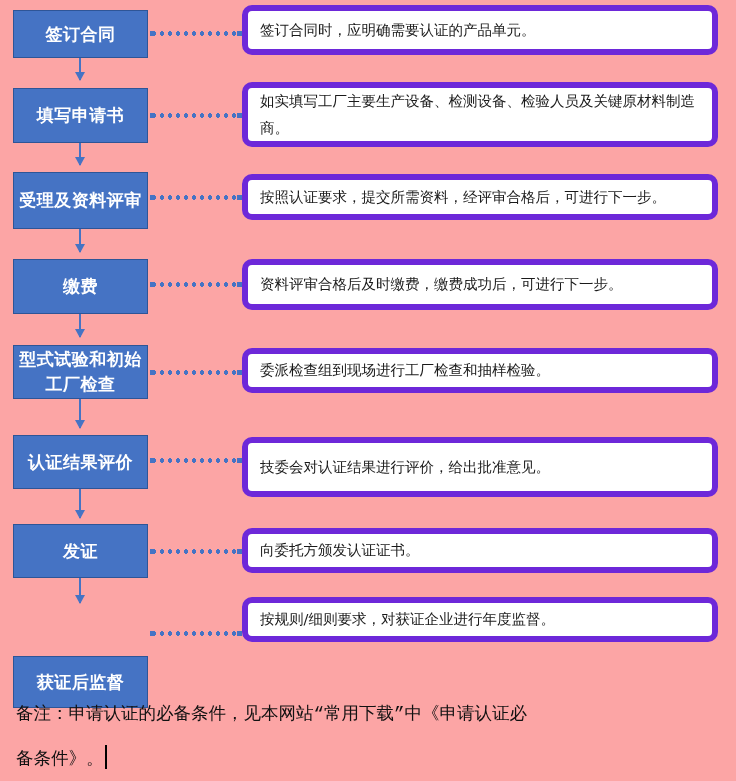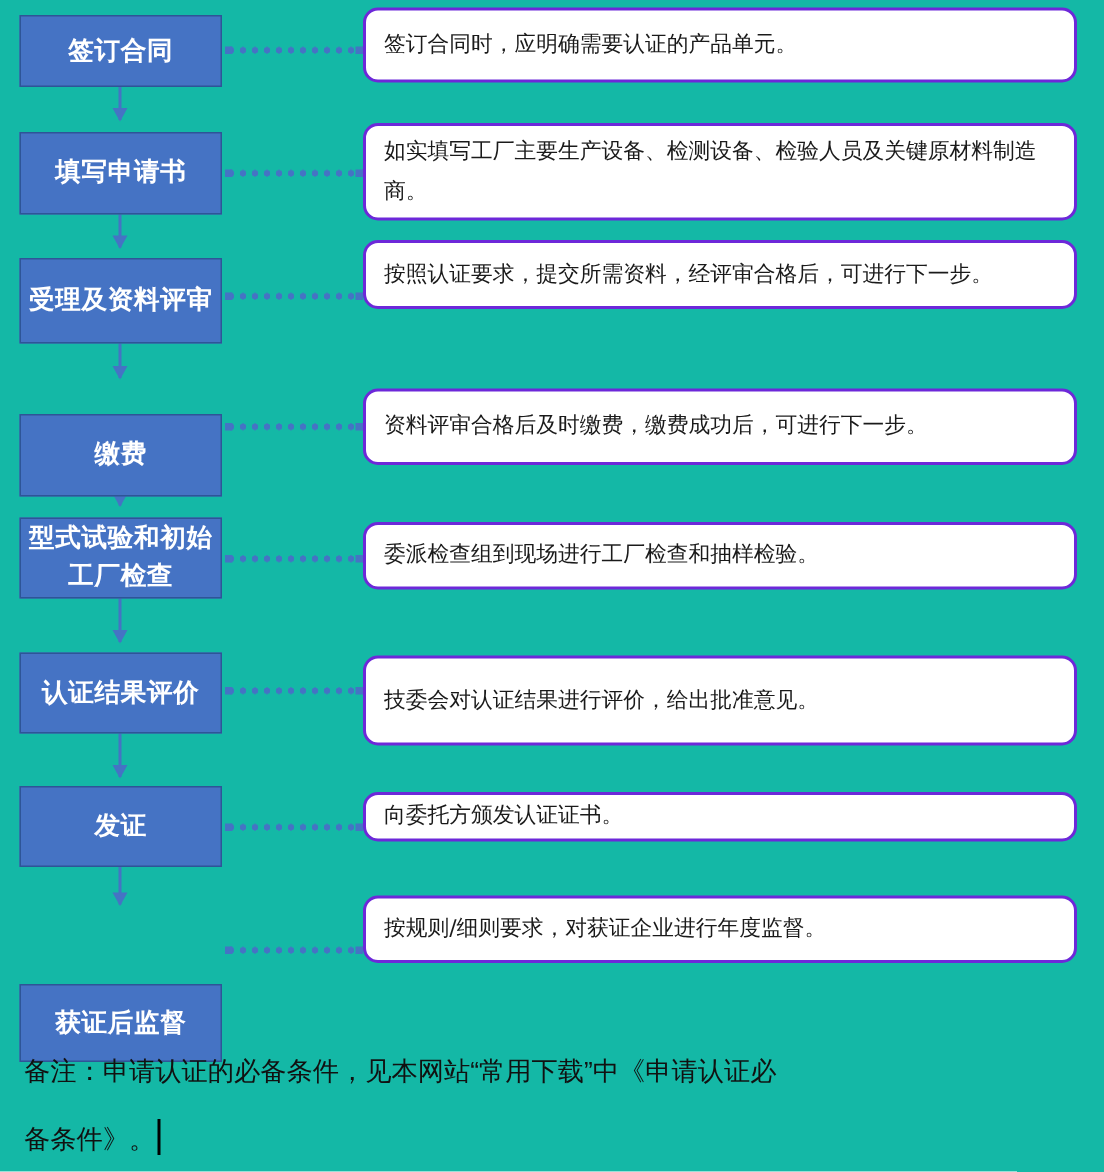--- a/index.html
+++ b/index.html
@@ -7,21 +7,21 @@
     padding: 0;
     background: #ffffff;
   }
   body {
     font-family: "DejaVu Sans", "Liberation Sans", sans-serif;
   }
   #canvas {
     position: relative;
     width: 736px;
     height: 781px;
-    background: #14b8a6;
+    background: #fca5a5;
     overflow: hidden;
   }
 
   
   .step-box {
     position: absolute;
     left: 13px;
     width: 135px;
     box-sizing: border-box;
     background: #4573C4;
@@ -82,21 +82,21 @@
   }
   .leader .cap.start { left: 0px; }
   .leader .cap.end   { right: 0px; }
 
   
   .note-box {
     position: absolute;
     left: 242px;
     width: 476px;
     box-sizing: border-box;
-    border: 2px solid #6d28d9;
+    border: 6px solid #6d28d9;
     border-radius: 10px;
     background: #ffffff;
     color: #1a1a1a;
     font-family: "DejaVu Sans", "Liberation Sans", sans-serif;
     font-size: 14.5px;
     line-height: 27px;
     display: flex;
     align-items: center;
     padding: 0 12px;
   }
@@ -104,21 +104,21 @@
     display: block;
     width: 100%;
   }
 
   
   .remark {
     position: absolute;
     left: 16px;
     top: 692px;
     width: 700px;
-    font-family: Liberation Sans, sans-serif;
+    font-family: Liberation Mono, monospace;
     font-size: 17.5px;
     line-height: 45px;
     color: #111111;
   }
   .remark .caret {
     display: inline-block;
     width: 2px;
     height: 24px;
     background: #000000;
     vertical-align: -5px;
@@ -160,25 +160,25 @@
     <span class="note-text">如实填写工厂主要生产设备、检测设备、检验人员及关键原材料制造商。</span>
   </div>
 
   <div class="step-box" style="top:172px; height:57px;">
     <span class="step-label">受理及资料评审</span>
   </div>
   <div class="leader" style="top:195px;">
     <span class="cap start"></span>
     <span class="cap end"></span>
   </div>
-  <div class="note-box" style="top:160px; height:46px;">
+  <div class="note-box" style="top:174px; height:46px;">
     <span class="note-text">按照认证要求，提交所需资料，经评审合格后，可进行下一步。</span>
   </div>
 
-  <div class="step-box" style="top:259px; height:55px;margin-top:17px;">
+  <div class="step-box" style="top:259px; height:55px;">
     <span class="step-label">缴费</span>
   </div>
   <div class="leader" style="top:282px;">
     <span class="cap start"></span>
     <span class="cap end"></span>
   </div>
   <div class="note-box" style="top:259px; height:51px;">
     <span class="note-text">资料评审合格后及时缴费，缴费成功后，可进行下一步。</span>
   </div>
 
@@ -204,21 +204,21 @@
     <span class="note-text">技委会对认证结果进行评价，给出批准意见。</span>
   </div>
 
   <div class="step-box" style="top:524px; height:54px;align-items:center;">
     <span class="step-label">发证</span>
   </div>
   <div class="leader" style="top:549px;">
     <span class="cap start"></span>
     <span class="cap end"></span>
   </div>
-  <div class="note-box" style="top:528px; height:33px;">
+  <div class="note-box" style="top:528px; height:45px;">
     <span class="note-text">向委托方颁发认证证书。</span>
   </div>
 
   <div class="step-box" style="top:608px; height:52px;margin-top:48px;">
     <span class="step-label">获证后监督</span>
   </div>
   <div class="leader" style="top:631px;">
     <span class="cap start"></span>
     <span class="cap end"></span>
   </div>

